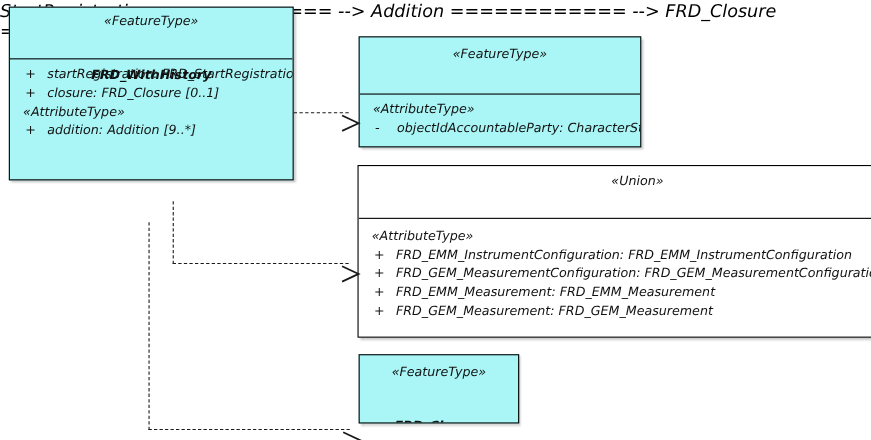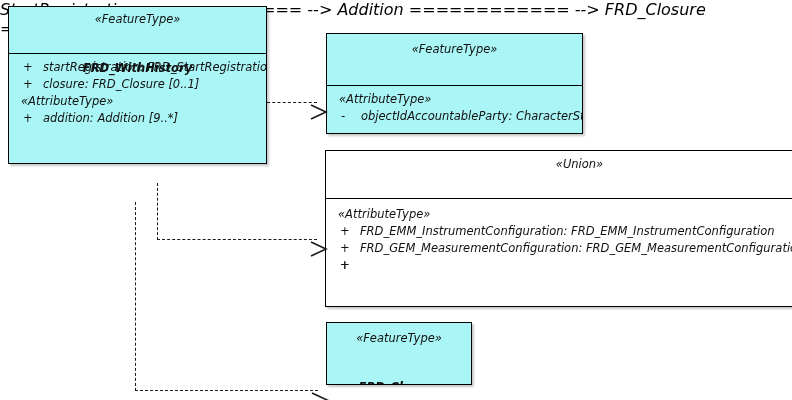--- a/index.html
+++ b/index.html
@@ -154,23 +154,25 @@
       <div class="attr-row">
         <span class="attr-vis">+</span>
         <span>FRD_EMM_InstrumentConfiguration: FRD_EMM_InstrumentConfiguration</span>
       </div>
       <div class="attr-row">
         <span class="attr-vis">+</span>
         <span>FRD_GEM_MeasurementConfiguration: FRD_GEM_MeasurementConfiguration</span>
       </div>
       <div class="attr-row">
         <span class="attr-vis">+</span>
-      </div>
-      <div class="attr-row">
-        <span class="attr-vis">+</span>
+        <span>FRD_EMM_Measurement: FRD_EMM_Measurement</span>
+      </div>
+      <div class="attr-row">
+        <span class="attr-vis">+</span>
+        <span>FRD_GEM_Measurement: FRD_GEM_Measurement</span>
       </div>
     </div>
   </div>
 
   
   <div class="uml-class cyan" style="left:326px; top:322px; width:146px; height:63px;">
     <div class="class-header" style="height:100%; border-bottom:none; padding-top:8px;">
       <div class="stereotype">«FeatureType»</div>
       <div class="class-name">FRD_Closure</div>
     </div>

